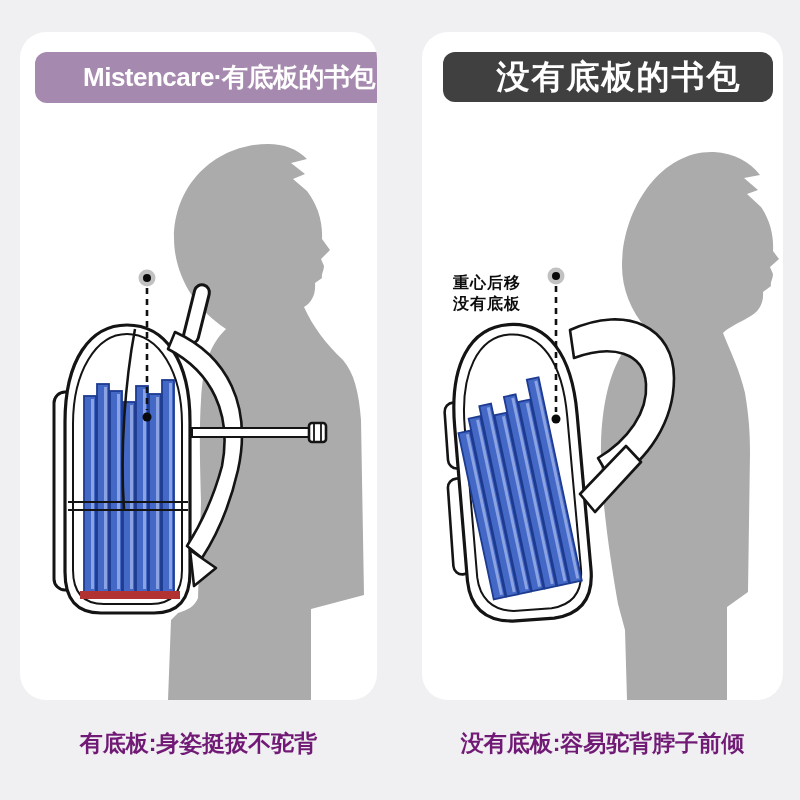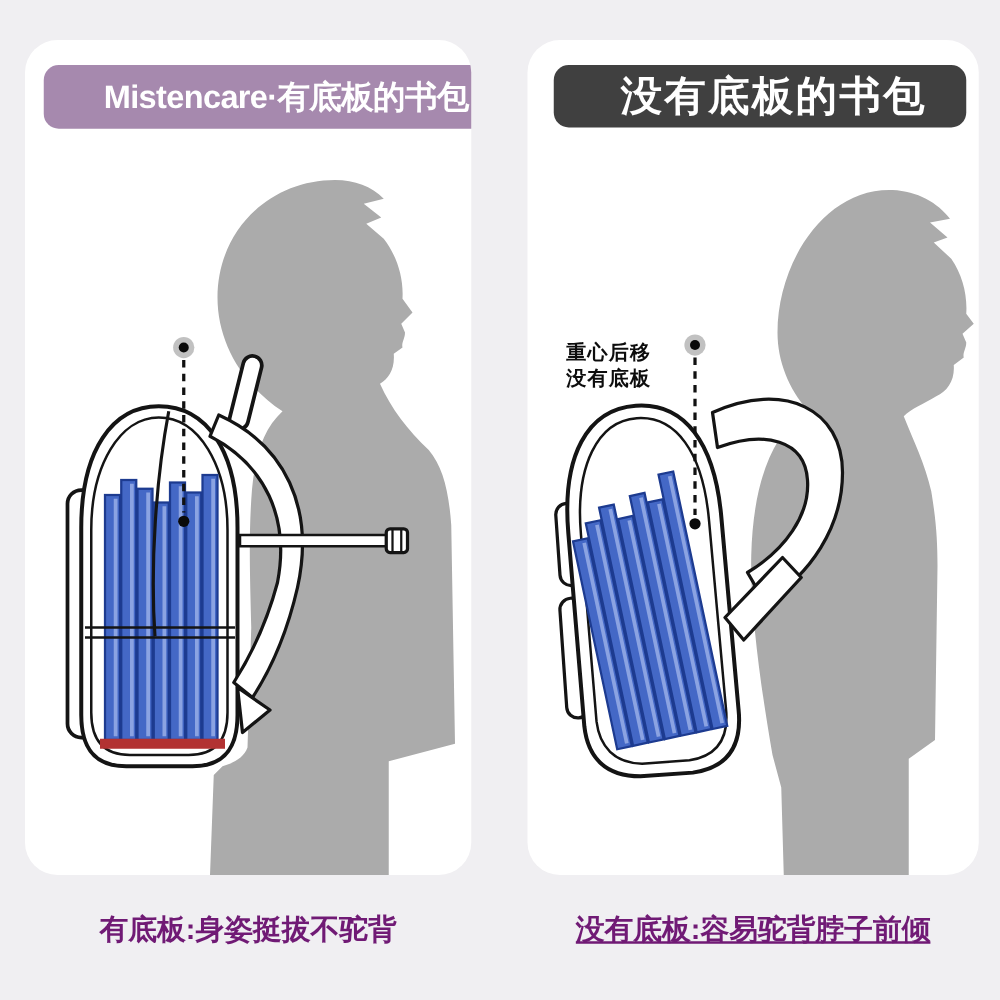--- a/index.html
+++ b/index.html
@@ -36,21 +36,21 @@
   }
   .ann-left{left:21px;top:231px;font-size:23px;letter-spacing:1px;}
   .ann-right{left:31px;top:220px;font-size:16px;line-height:21px;letter-spacing:1px;margin-top:20px;}
   .caption{
     position:absolute;top:727px;height:32px;
     color:#701a75;font-weight:bold;font-size:23px;
     display:flex;align-items:center;justify-content:center;
     white-space:nowrap;
   }
   .cap-left{left:20px;width:357px;}
-  .cap-right{left:422px;width:361px;text-decoration:underline;}
+  .cap-right{left:422px;width:361px;}
 </style>
 </head>
 <body>
 
 <div>
 
   <section class="panel left">
 
     <svg class="illu" viewBox="0 0 357 668">
 

